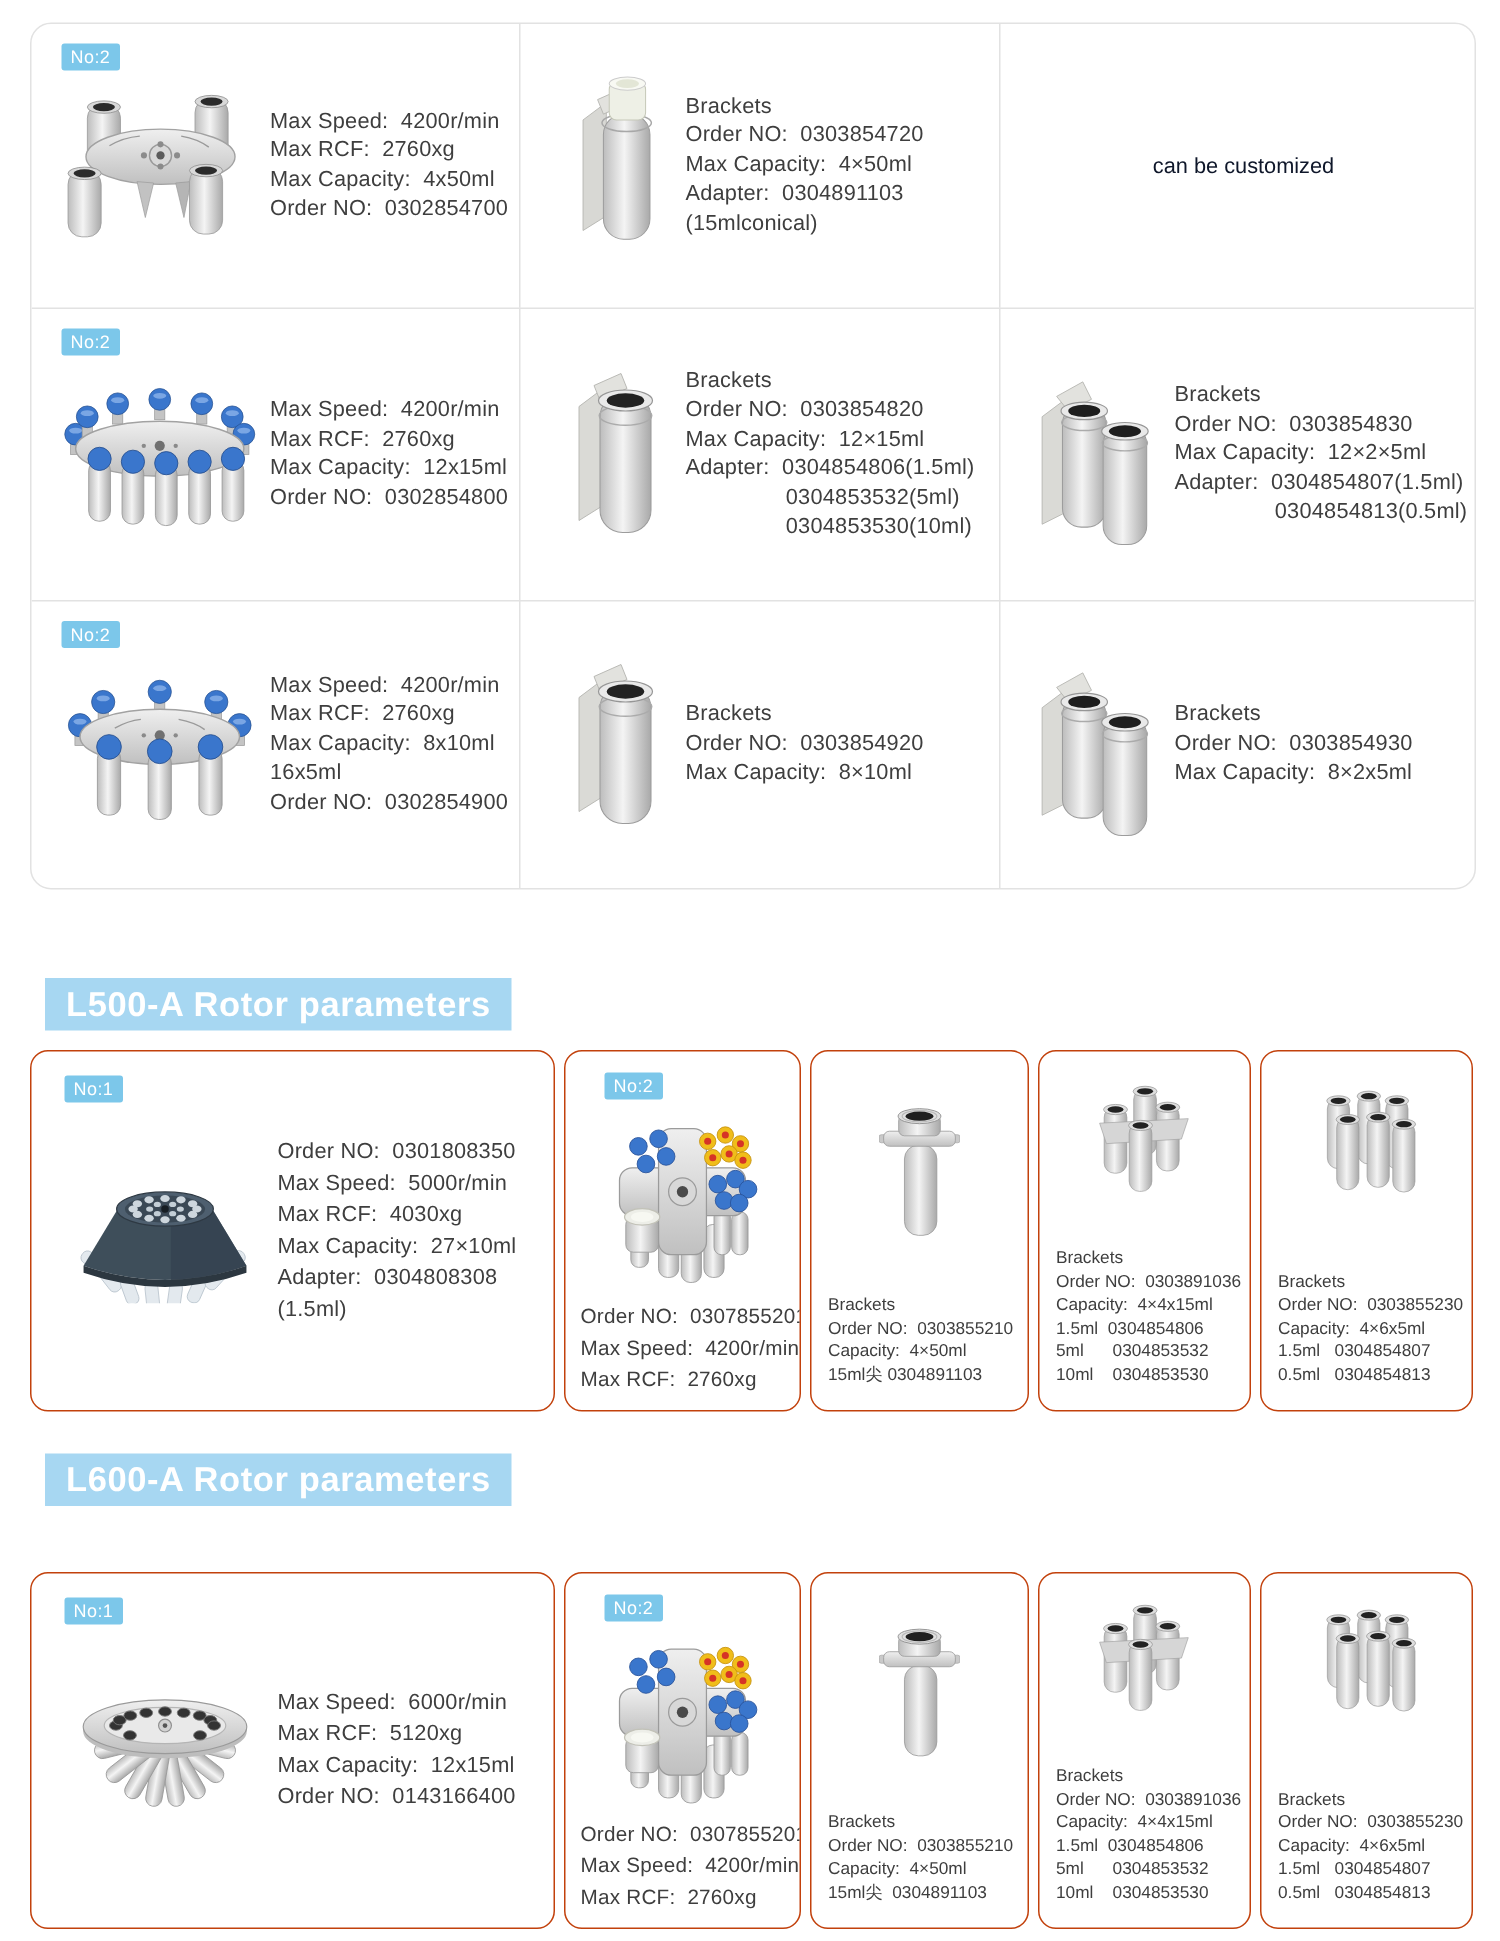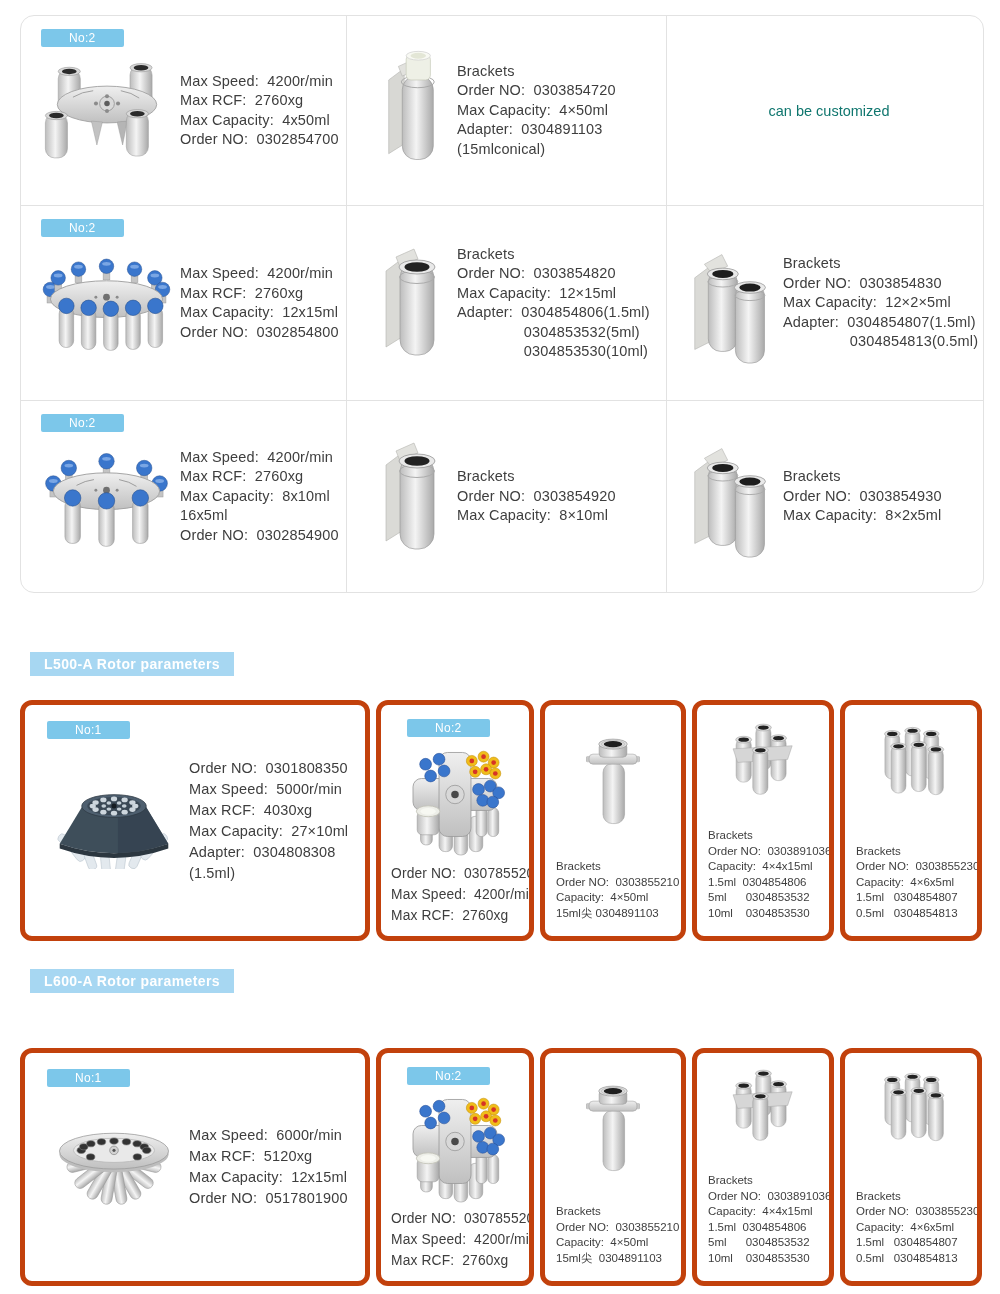--- a/index.html
+++ b/index.html
@@ -15,36 +15,36 @@
   .tcell.r0{border-top:none;}
   .tcell.c0{border-left:none;}
   .tcell.c1{padding-left:18px;}
   .tcell.c2{padding-left:16px;}
   .tcell.center{justify-content:center;}
 
   .imgwrap{flex:0 0 auto;display:flex;align-items:center;justify-content:center;}
   .iw147{width:147px;} .iw92{width:92px;} .iw100{width:100px;} .iw150{width:150px;}
 
   .lines{white-space:pre;font-size:14.5px;line-height:19.5px;color:#3e3e3e;letter-spacing:.15px;}
-  .note{font-size:14.5px;color:#0f766e;}
+  .note{font-size:14.5px;color:#0f172a;}
 
   .badge{position:absolute;left:20px;top:13px;background:#7cc7ea;color:#fff;
-    font-size:12px;line-height:14px;padding:2px 28px;border-radius:2px;letter-spacing:.3px;}
+    font-size:12px;line-height:14px;padding:2px 6px;border-radius:2px;letter-spacing:.3px;}
 
   
   .sec-h{position:absolute;left:30px;display:inline-block;background:#a7d7f2;color:#fff;
-    font-size:14px;font-weight:bold;letter-spacing:.4px;padding:4px 14px;}
+    font-size:23px;font-weight:bold;letter-spacing:.4px;padding:4px 14px;}
   .sec-h.l500{top:652px;}
   .sec-h.l600{top:969px;}
 
   
   .cards{position:absolute;left:20px;display:flex;gap:6px;}
   .cards.l500{top:700px;}
   .cards.l600{top:1048px;}
-  .card{position:relative;box-sizing:border-box;background:#fff;border:5px solid #c2410c;
+  .card{position:relative;box-sizing:border-box;background:#fff;border:1px solid #c2410c;
     border-radius:12px;overflow:hidden;}
   .card.wide{width:350px;display:flex;align-items:center;padding:10px 8px 10px 14px;}
   .card.mid{width:158px;display:flex;flex-direction:column;}
   .card.small{width:146px;display:flex;flex-direction:column;padding:6px;}
   .card.s2{width:142px;}
   .h241{height:241px;} .h238{height:238px;}
 
   .card .badge{left:22px;top:16px;}
   .card.mid .badge{left:26px;top:14px;}
 
@@ -607,21 +607,21 @@
     <div class="card wide h238">
       <span class="badge">No:1</span>
       <div class="imgwrap iw150">
         <svg viewBox="0 0 190 132" width="148" height="103">
             <use href="#sym-silver"></use>
           </svg>
       </div>
       <div class="lines">Max Speed:  6000r/min
 Max RCF:  5120xg
 Max Capacity:  12x15ml
-Order NO:  0517801900</div>
+Order NO:  0143166400</div>
     </div>
 
     <div class="card mid h238">
       <span class="badge">No:2</span>
       <div class="imgwrap">
         <svg viewBox="0 0 150 150" width="126" height="126">
             <use href="#sym-frame"></use>
           </svg>
       </div>
       <div class="lines">Order NO:  0307855201

